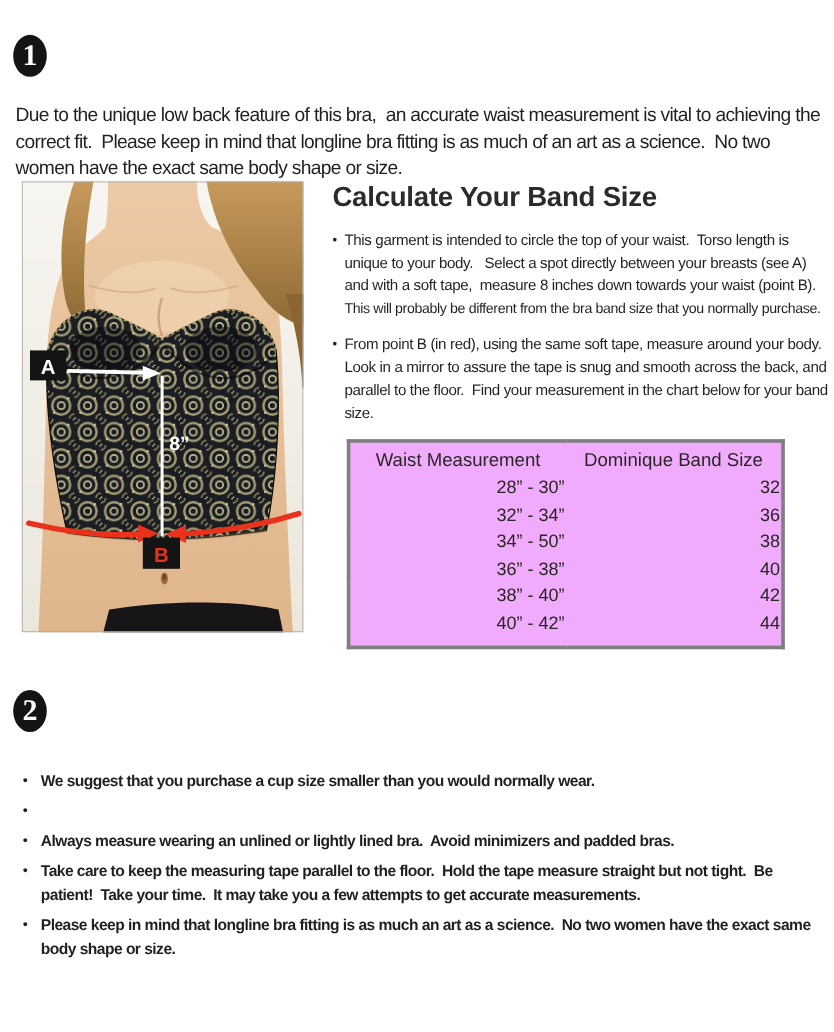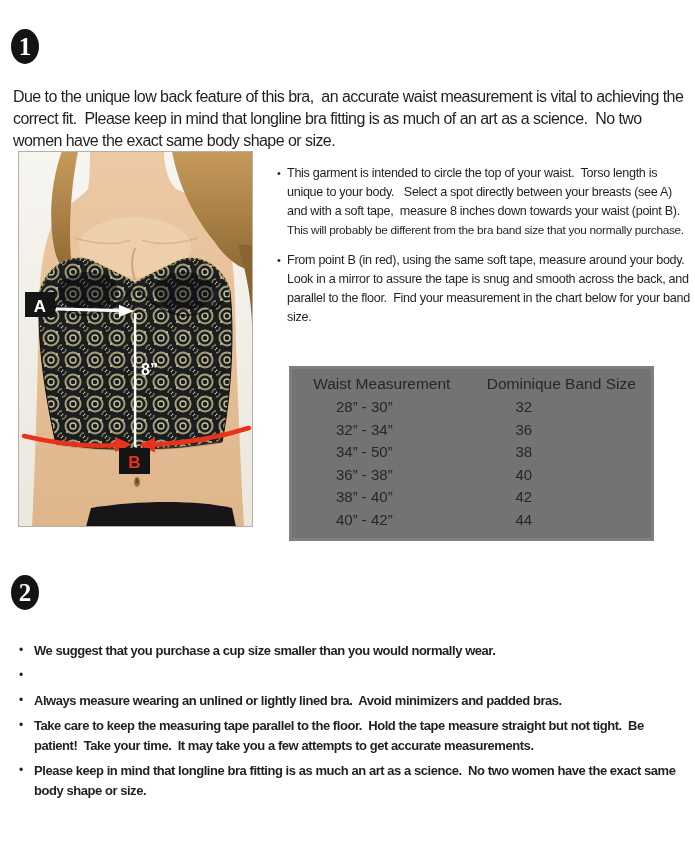--- a/index.html
+++ b/index.html
@@ -21,23 +21,23 @@
 
   .right{position:absolute;left:277px;top:151px;width:414px;height:376px;}
   .right h2{margin:0;font-size:23px;font-weight:bold;color:#2d2b29;letter-spacing:-0.2px;}
   .calc-list{margin:13px 0 0;padding:0;list-style:none;}
   .calc-list li{display:flex;margin-bottom:11px;font-size:12.6px;line-height:19px;letter-spacing:-0.3px;}
   .calc-list .dot{flex:0 0 10px;font-size:11px;line-height:19px;}
   .calc-list p{margin:0;white-space:pre-wrap;}
   .note{font-size:11.8px;}
 
   .chart{position:absolute;left:12px;top:215px;width:365px;border-collapse:collapse;
-         border:3px solid #7f7f7f;font-size:15px;color:#2a2624;background:#737373;}
+         border:3px solid #7f7f7f;font-size:15px;color:#2a2624;background:#f0abfc;}
   .chart th{font-weight:normal;padding:6px 0 3px;text-align:center;font-size:15.5px;width:50%;}
-  .chart td{text-align:left;line-height:20.6px;width:50%;padding-left:44px;}
+  .chart td{text-align:right;line-height:20.6px;width:50%;padding-left:44px;}
   .chart tr.last td{padding-bottom:7px;}
 
   .best-heading{position:absolute;left:13px;top:617px;margin:0;
                 font-size:16.5px;font-weight:bold;letter-spacing:-0.3px;}
   .best-list{position:absolute;left:19px;top:641px;width:663px;margin:0;padding:0;list-style:none;}
   .best-list li{display:flex;margin-bottom:5.5px;font-size:13px;line-height:19.6px;letter-spacing:-0.45px;}
   .best-list .dot{flex:0 0 15px;font-size:12px;line-height:19.6px;}
   .best-list .txt{white-space:pre-wrap;font-weight:bold;}
 </style>
 </head>
@@ -134,20 +134,21 @@
 
         <rect x="101" y="297" width="31" height="26" fill="#141414"></rect>
         <text x="116.5" y="317" text-anchor="middle" font-size="17" font-weight="bold" fill="#e8321c">B</text>
       </g>
 
       <rect x="0.5" y="0.5" width="234" height="375" fill="none" stroke="#b3b0ab"></rect>
     </svg>
   </div>
 
   <div class="right">
+    <h2>Calculate Your Band Size</h2>
 
     <ul class="calc-list">
       <li>
         <span class="dot">•</span>
         <p><span>This garment is intended to circle the top of your waist.  Torso length is unique to your body.   Select a spot directly between your breasts (see A) and with a soft tape,  measure 8 inches down towards your waist (point B).   </span><span class="note">This will probably be different from the bra band size that you normally purchase.</span></p>
       </li>
       <li>
         <span class="dot">•</span>
         <p>From point B (in red), using the same soft tape, measure around your body.  Look in a mirror to assure the tape is snug and smooth across the back, and parallel to the floor.  Find your measurement in the chart below for your band size.</p>
       </li>

